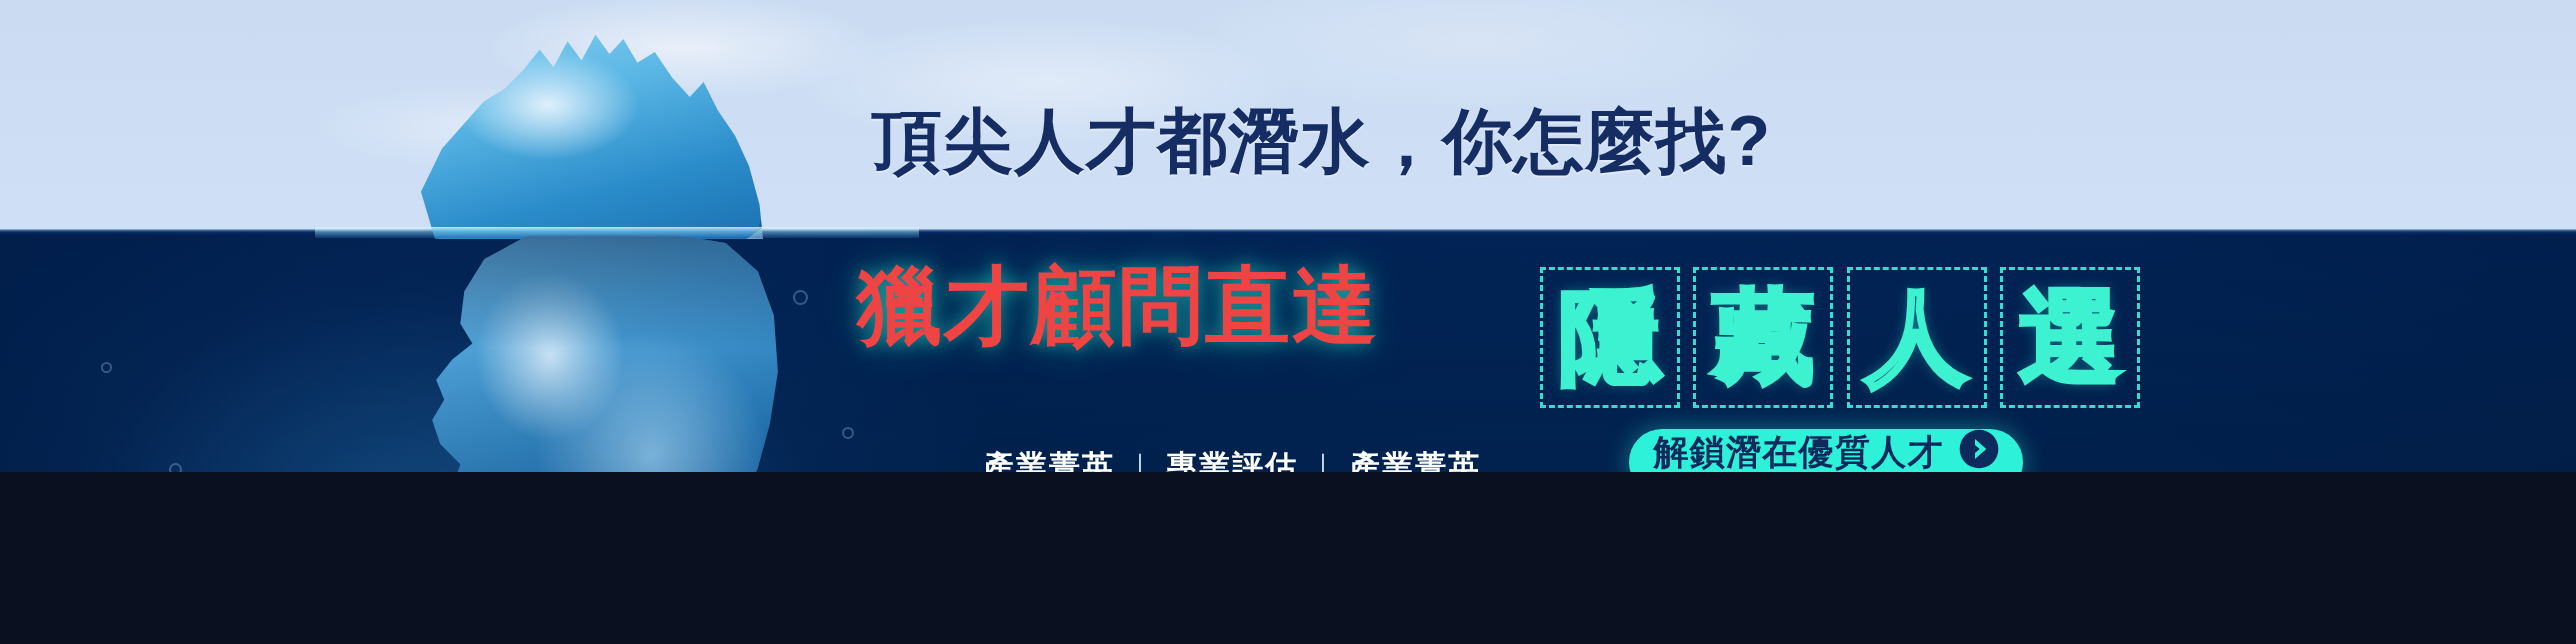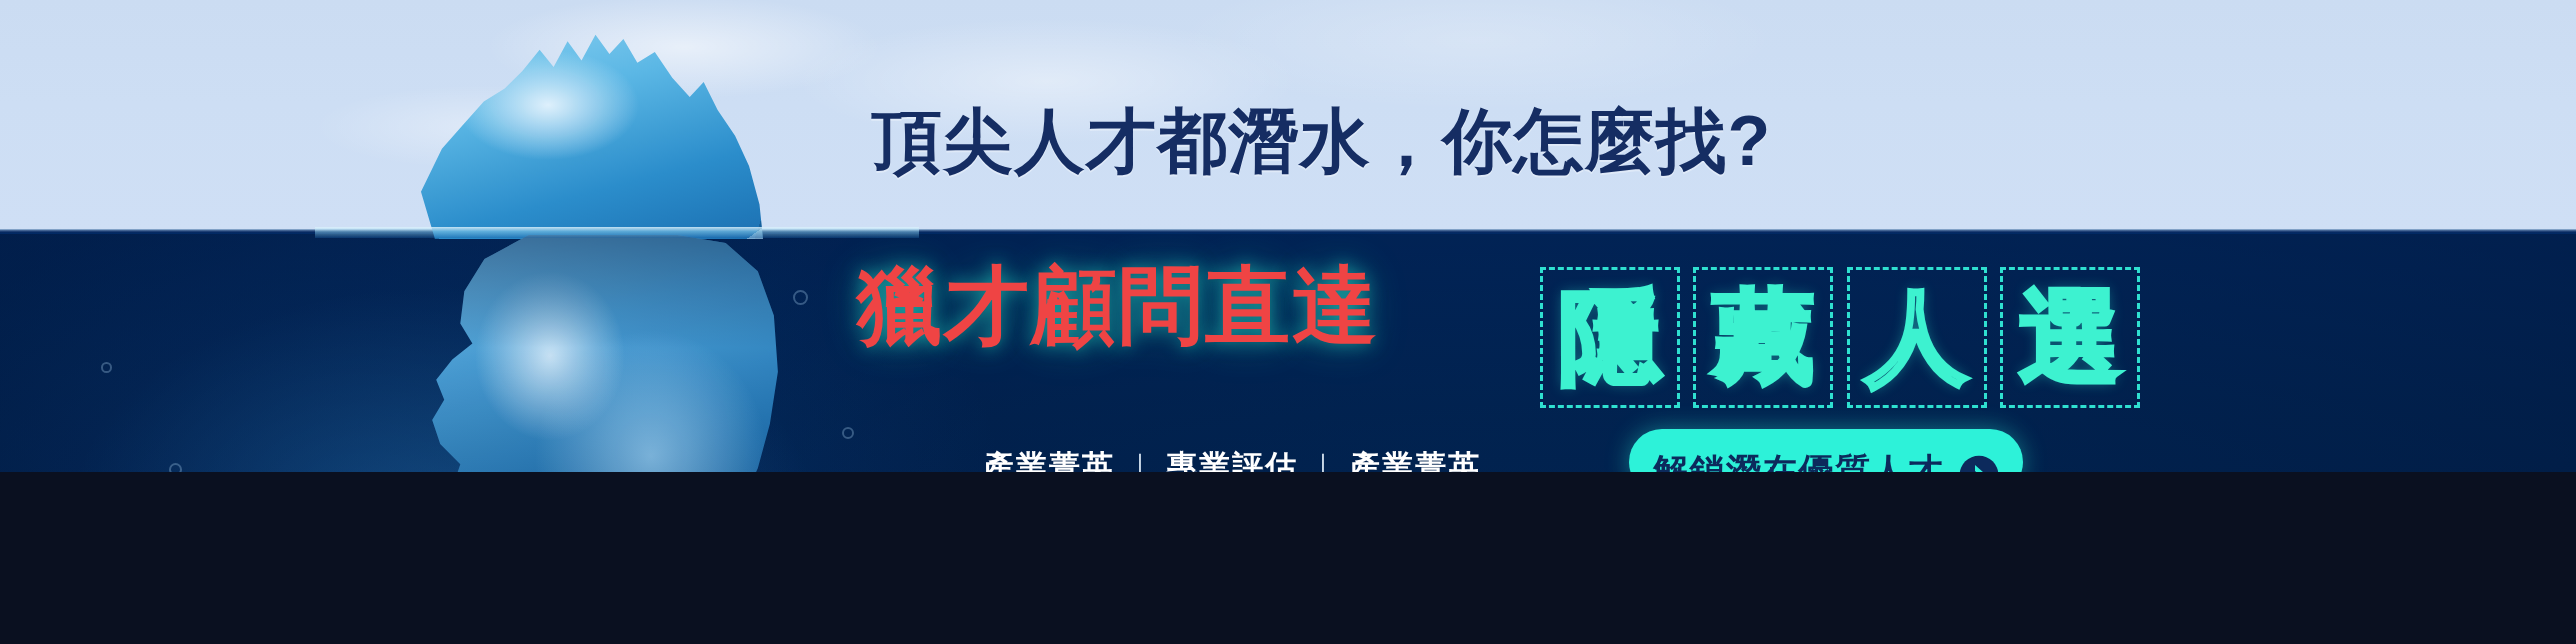--- a/index.html
+++ b/index.html
@@ -163,21 +163,21 @@
     font-size:31px;line-height:1;font-weight:bold;
     color:#ffffff;letter-spacing:2px;white-space:nowrap;
   }
   .tagline .bar{color:#cddcea;font-weight:normal;padding:0 9.4px;}
 
   
   .cta{
     position:absolute;left:1629px;top:429px;
     width:394px;height:66px;border-radius:33px;
     background:#2df2d9;
-    display:flex;align-items:flex-end;justify-content:center;gap:14.8px;
+    display:flex;align-items:flex-start;justify-content:center;gap:14.8px;
     cursor:pointer;
     box-shadow:0 0 23px rgba(45,242,217,.40);
   }
   .cta-label{
     font-size:35px;font-weight:bold;color:#0c2a5c;letter-spacing:1.3px;white-space:nowrap;
   }
   .cta-arrow{width:40px;height:40px;display:block;flex:0 0 auto;}
 </style>
 </head>
 <body>

